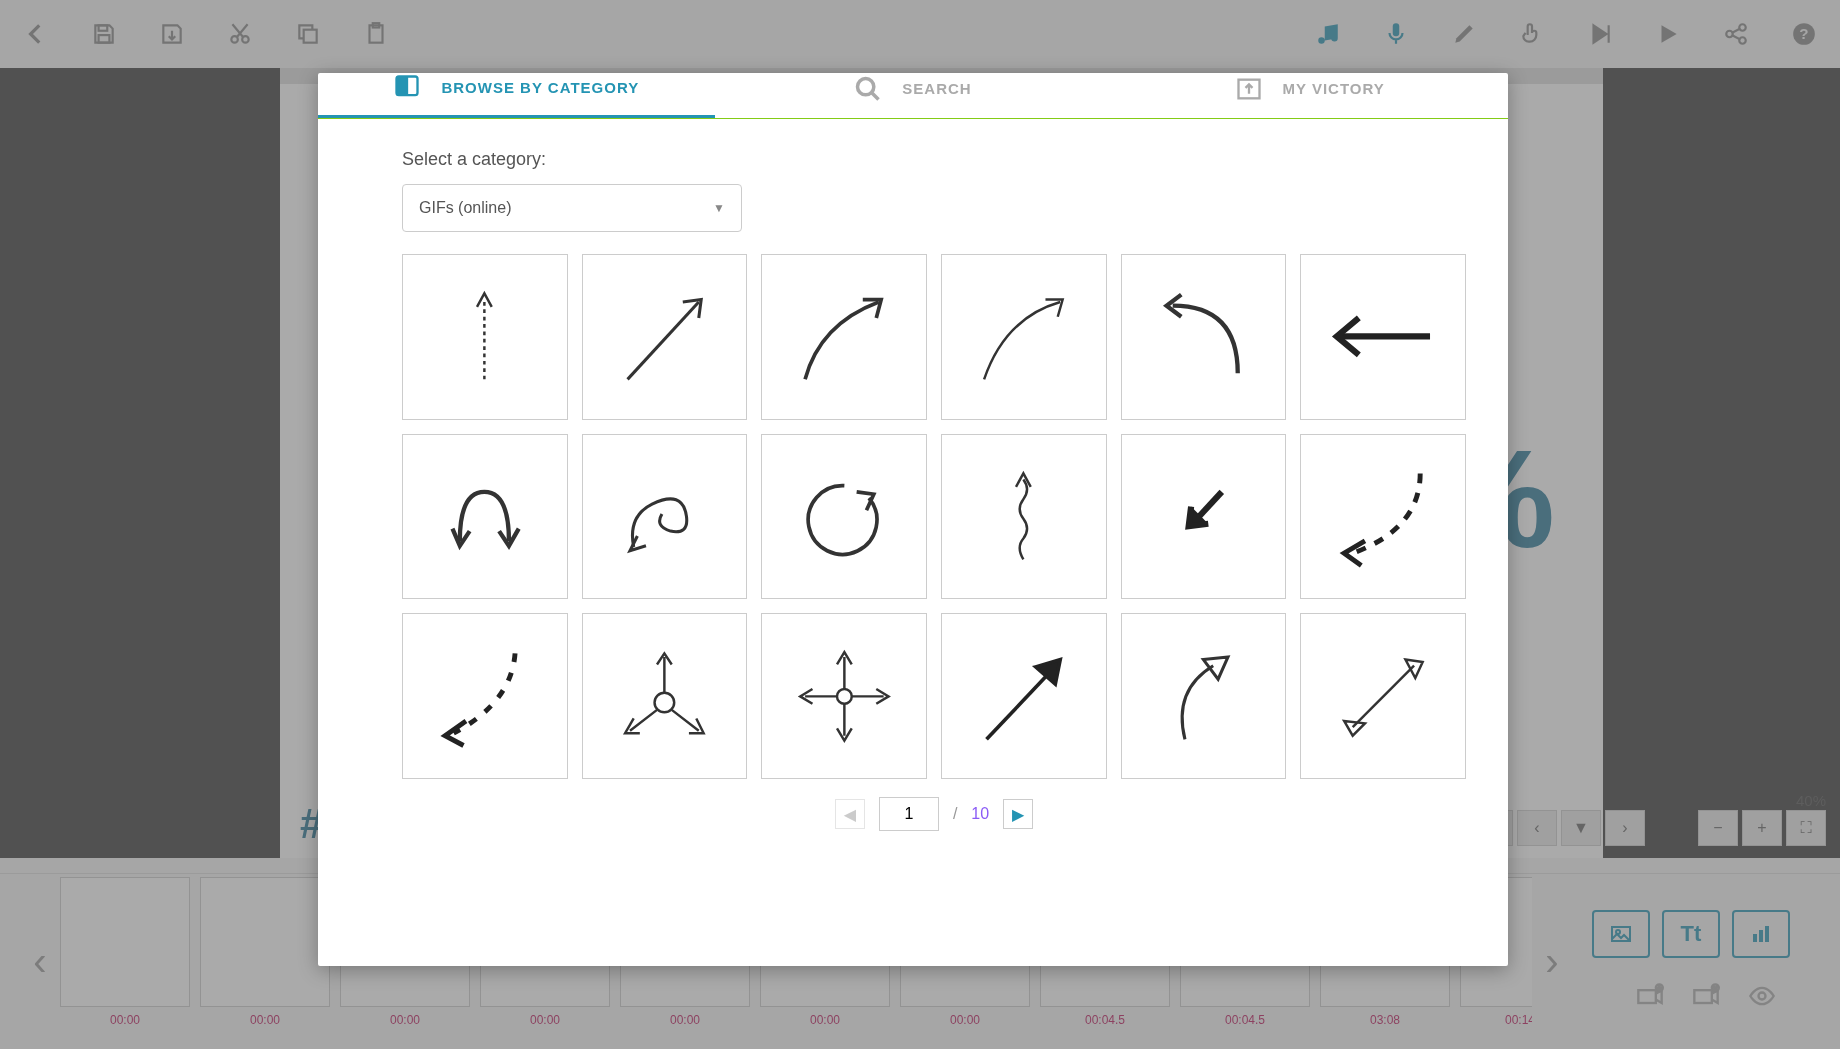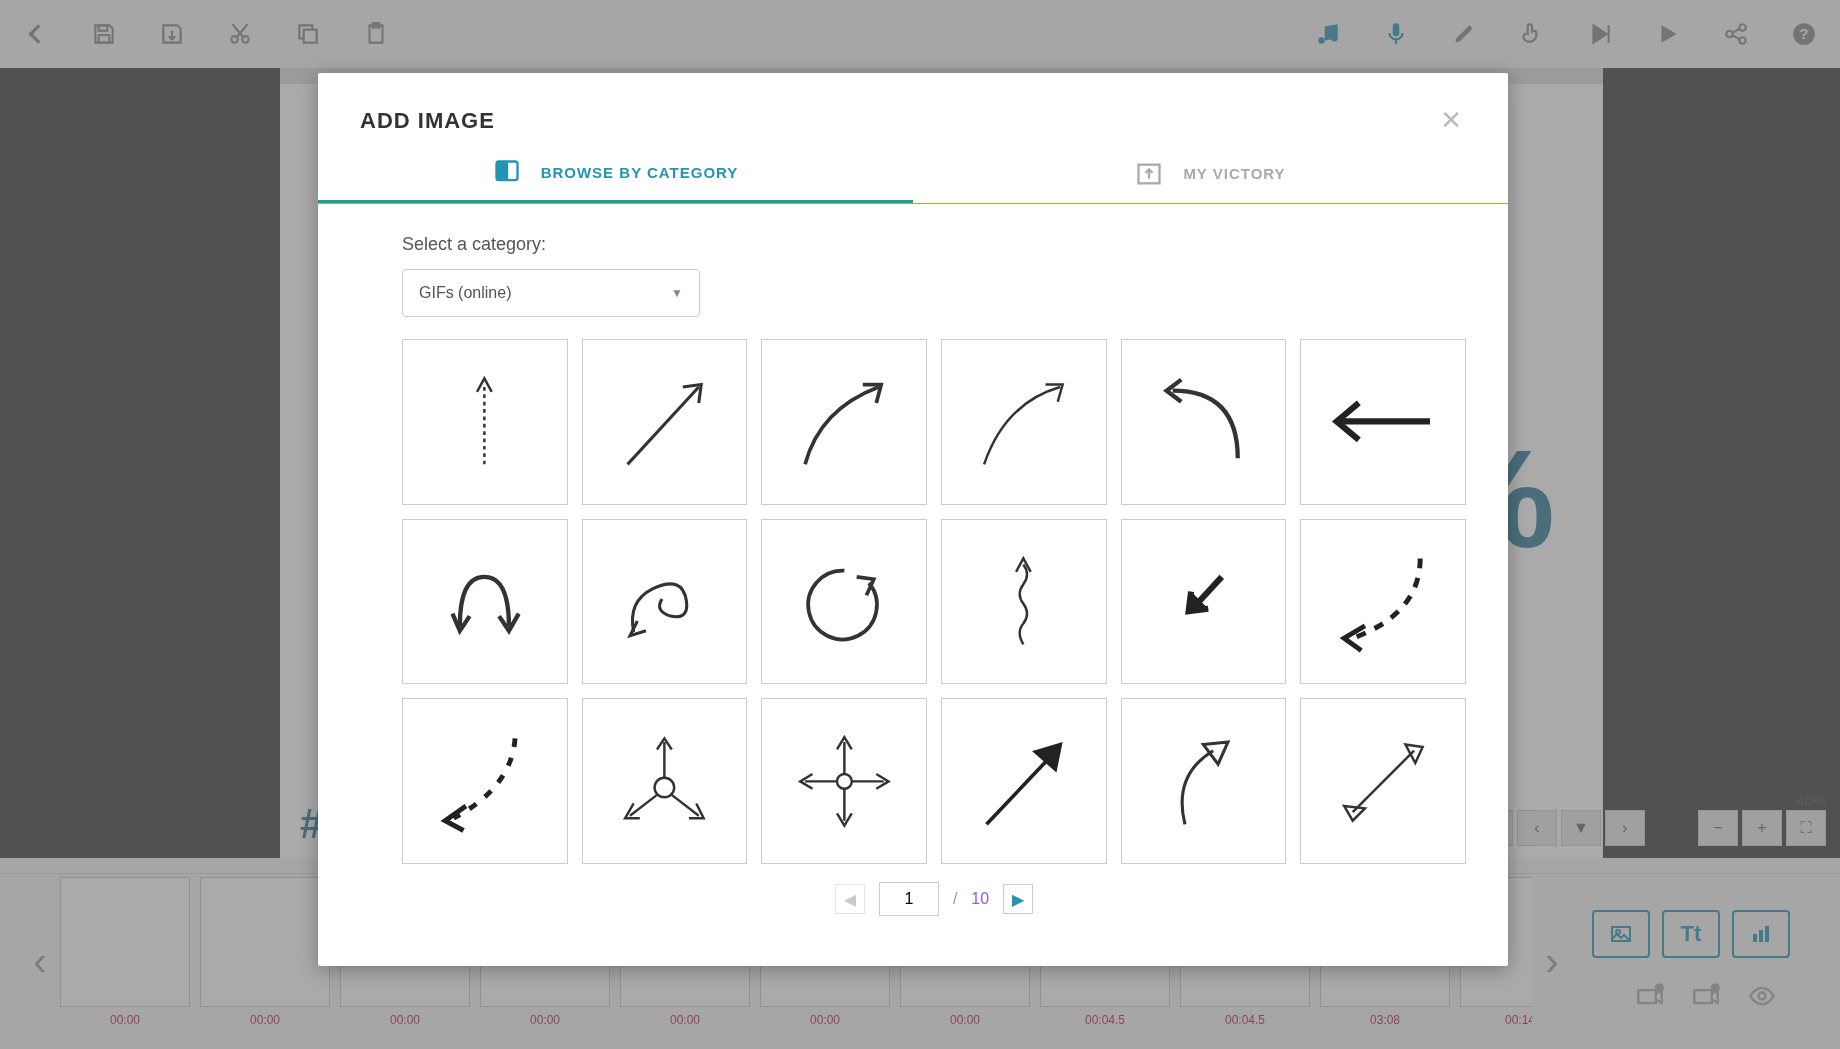--- a/index.html
+++ b/index.html
@@ -46,21 +46,21 @@
 .modal { position: absolute; left: 318px; top: 73px; width: 1190px; height: 893px; background: #fff; z-index: 60; box-shadow: 0 4px 20px rgba(0,0,0,0.3); border-radius: 2px; display: flex; flex-direction: column; }
 .modal-header { padding: 28px 42px 18px; display: flex; align-items: center; justify-content: space-between; }
 .modal-title { font-size: 22px; font-weight: bold; letter-spacing: 1px; color: #333; }
 .modal-close { font-size: 26px; color: #bbb; cursor: pointer; padding: 4px; }
 .modal-tabs { display: flex; border-bottom: 1px solid #84cc16; }
 .mtab { flex: 1; display: flex; align-items: center; justify-content: center; gap: 20px; padding: 0 0 14px; cursor: pointer; color: #aaa; font-size: 15px; letter-spacing: 1px; font-weight: 600; }
 .mtab.active { color: #2494b3; border-bottom: 3px solid #2494b3; }
 .mtab-icon { width: 28px; height: 28px; }
 .modal-body { flex: 1; padding: 30px 42px 20px; overflow: auto; margin-left: 42px; }
 .cat-label { font-size: 18px; color: #555; margin-bottom: 14px; }
-.cat-select { width: 298px; height: 48px; border: 1px solid #ccc; border-radius: 4px; padding: 0 16px; display: flex; align-items: center; justify-content: space-between; cursor: pointer; font-size: 16px; color: #555; }
+.cat-select { width: 340px; height: 48px; border: 1px solid #ccc; border-radius: 4px; padding: 0 16px; display: flex; align-items: center; justify-content: space-between; cursor: pointer; font-size: 16px; color: #555; }
 .cat-select-chev { color: #888; font-size: 12px; }
 .img-grid { margin-top: 22px; display: grid; grid-template-columns: repeat(6, 1fr); gap: 14px; }
 .img-cell { aspect-ratio: 1/1; border: 1px solid #ccc; background: #fff; display: flex; align-items: center; justify-content: center; cursor: pointer; }
 .img-cell svg { width: 75%; height: 75%; }
 .pager { display: flex; align-items: center; justify-content: center; gap: 14px; padding: 18px 0 4px; }
 .pager-btn { width: 30px; height: 30px; border: 1px solid #ccc; display: flex; align-items: center; justify-content: center; cursor: pointer; color: #999; }
 .pager-btn.disabled { opacity: 0.5; cursor: default; }
 .pager-input { width: 60px; height: 34px; border: 1px solid #ccc; text-align: center; font-size: 16px; }
 .pager-sep { color: #999; }
 .pager-total { color: #8b5cf6; font-weight: 400; font-size: 16px; }
@@ -268,31 +268,34 @@
             <circle cx="12" cy="12" r="3"></circle>
           </svg>
         </div>
     </div>
   </div>
 </div>
 
 <div class="overlay"></div>
 
 <div class="modal">
-  <div class="modal-header">
-    <div class="modal-title">ADD IMAGE</div>
-    <div class="modal-close">✕</div>
-  </div>
   <div class="modal-tabs">
     <div class="mtab active">
       <svg class="mtab-icon" viewBox="0 0 24 24" fill="currentColor">
           <path d="M3 5a2 2 0 012-2h5v16H5a2 2 0 01-2-2zM12 3h7a2 2 0 012 2v12a2 2 0 01-2 2h-7z" fill="none" stroke="currentColor" stroke-width="2"></path>
           <rect x="3" y="3" width="8" height="16" fill="currentColor"></rect>
         </svg>
       <span>BROWSE BY CATEGORY</span>
+    </div>
+    <div class="mtab">
+      <svg class="mtab-icon" viewBox="0 0 24 24" fill="none" stroke="currentColor" stroke-width="3">
+          <circle cx="10" cy="10" r="7"></circle>
+          <path d="M15 15l6 6"></path>
+        </svg>
+      <span>SEARCH</span>
     </div>
     <div class="mtab">
       <svg class="mtab-icon" viewBox="0 0 24 24" fill="none" stroke="currentColor" stroke-width="2">
           <rect x="3" y="4" width="18" height="16"></rect>
           <path d="M12 16V8m-3 3l3-3 3 3"></path>
         </svg>
       <span>MY VICTORY</span>
     </div>
   </div>
   <div class="modal-body">

